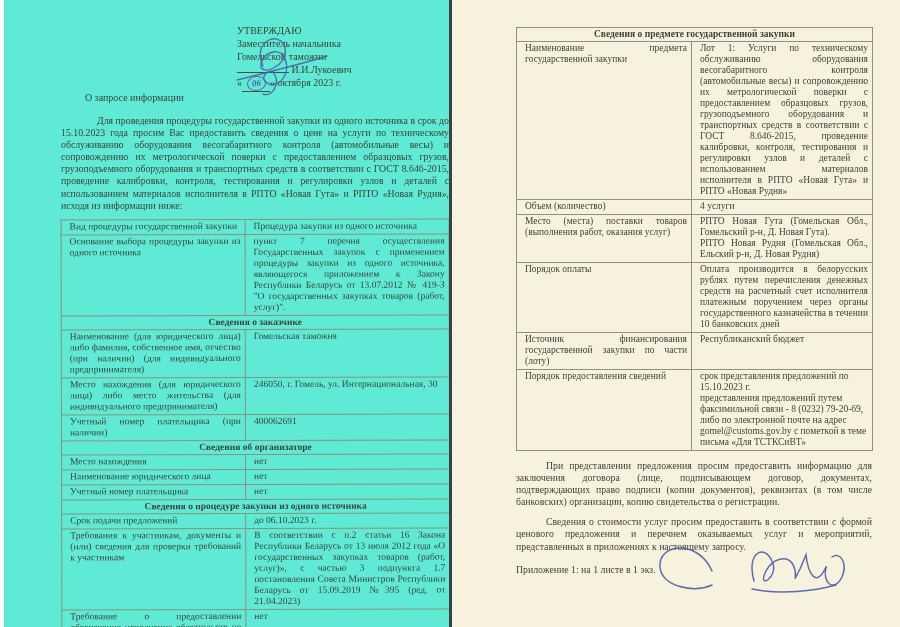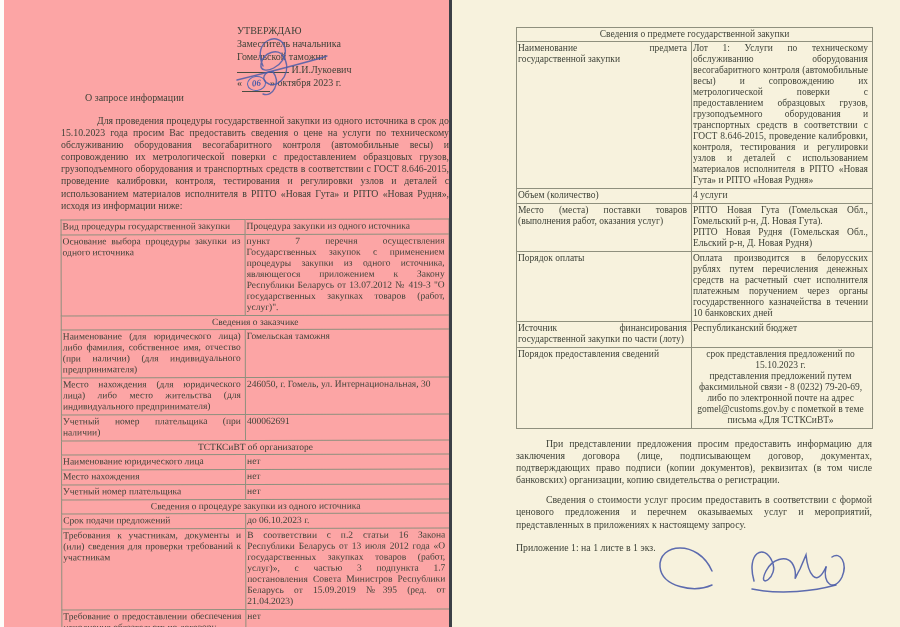--- a/index.html
+++ b/index.html
@@ -4,44 +4,44 @@
 <style>
   html,body{margin:0;padding:0}
   body{
     width:900px;height:627px;overflow:hidden;
     background:#fdfdfa;
     font-family:"Liberation Serif","DejaVu Serif",serif;
     color:#3e4238;
   }
   .scan{position:relative;width:900px;height:627px}
   .page{position:absolute;top:0;height:627px;overflow:hidden}
-  .page-left{left:4px;width:445px;background:#fca5a5}
+  .page-left{left:4px;width:445px;background:#5eead4}
   .page-divider{position:absolute;left:449px;top:0;width:3px;height:627px;background:#3c4046}
   .page-right{left:452px;width:448px;background:#f7f2dd}
 
   
   .approval{position:absolute;left:233px;top:24px;width:200px;font-size:10px;line-height:13px}
   .approval div{white-space:nowrap}
   .uline{display:inline-block;width:52px;height:9px;border-bottom:1px solid #4a4d42}
   .date-slot{display:inline-block;min-width:24px;text-align:center;border-bottom:1px solid #4a4d42;padding:0 2px}
   .hand-day{display:inline-block;color:#4b5ca8;font-style:italic;font-weight:bold;font-size:9px;
     border:1px solid #5b6cb4;border-radius:50%;padding:0 4px;transform:rotate(-7deg)}
   .sig-overlay{position:absolute;pointer-events:none}
   .sig-overlay path{fill:none;stroke:#4b5ca8;stroke-width:1.4;stroke-linecap:round;opacity:.85}
 
   .left-content{padding:92px 0 0 57px;width:388px}
   .doc-title{font-size:10px;margin:0 0 12px 24px}
   .intro{font-size:9.8px;line-height:12.1px;text-align:justify;text-indent:36px;margin:8px 0 7px 0;width:388px}
 
   table.tbl{border-collapse:collapse;table-layout:fixed;font-size:9.5px;line-height:11px}
-  .tbl td{border:1px solid #8f907e;vertical-align:top;padding:1px 4px 2px 1px}
+  .tbl td{border:1px solid #8f907e;vertical-align:top;padding:1px 4px 2px 8px}
   .tbl td.lab,.tbl td.val{text-align:justify}
   .tbl td.val{white-space:pre-line}
-  .tbl td.val-left{text-align:center}
-  .tbl td.sect{text-align:center;font-weight:normal;padding:1px 2px;text-indent:0}
+  .tbl td.val-left{text-align:left}
+  .tbl td.sect{text-align:center;font-weight:bold;padding:1px 2px;text-indent:0}
   .left-tbl{width:388px;transform:rotate(-0.12deg)}
   .right-tbl{width:356px}
   td.tall{height:54px}
 
   .right-content{padding:27px 0 0 64px;width:358px}
   .bpar{font-size:9.8px;line-height:12.1px;text-align:justify;text-indent:30px;margin:8px 0 0 0;width:356px}
   .bpar.first{margin-top:9px}
   .attach{font-size:9.8px;line-height:12.6px;margin-top:11px}
   .chief-sig{position:absolute;left:180px;top:535px}
   .chief-sig path{fill:none;stroke:#4b5ca8;stroke-width:1.5;stroke-linecap:round;opacity:.9}
@@ -99,28 +99,28 @@
         </tr>
         <tr>
           <td class="lab">Место нахождения (для юридического лица) либо место жительства (для индивидуального предпринимателя)</td>
           <td class="val">246050, г. Гомель, ул. Интернациональная, 30</td>
         </tr>
         <tr>
           <td class="lab">Учетный номер плательщика (при наличии)</td>
           <td class="val">400062691</td>
         </tr>
         <tr>
-          <td class="sect" colspan="2">ТСТКСиВТ об организаторе</td>
+          <td class="sect" colspan="2">Сведения об организаторе</td>
+        </tr>
+        <tr>
+          <td class="lab">Место нахождения</td>
+          <td class="val">нет</td>
         </tr>
         <tr>
           <td class="lab">Наименование юридического лица</td>
-          <td class="val">нет</td>
-        </tr>
-        <tr>
-          <td class="lab">Место нахождения</td>
           <td class="val">нет</td>
         </tr>
         <tr>
           <td class="lab">Учетный номер плательщика</td>
           <td class="val">нет</td>
         </tr>
         <tr>
           <td class="sect" colspan="2">Сведения о процедуре закупки из одного источника</td>
         </tr>
         <tr>

